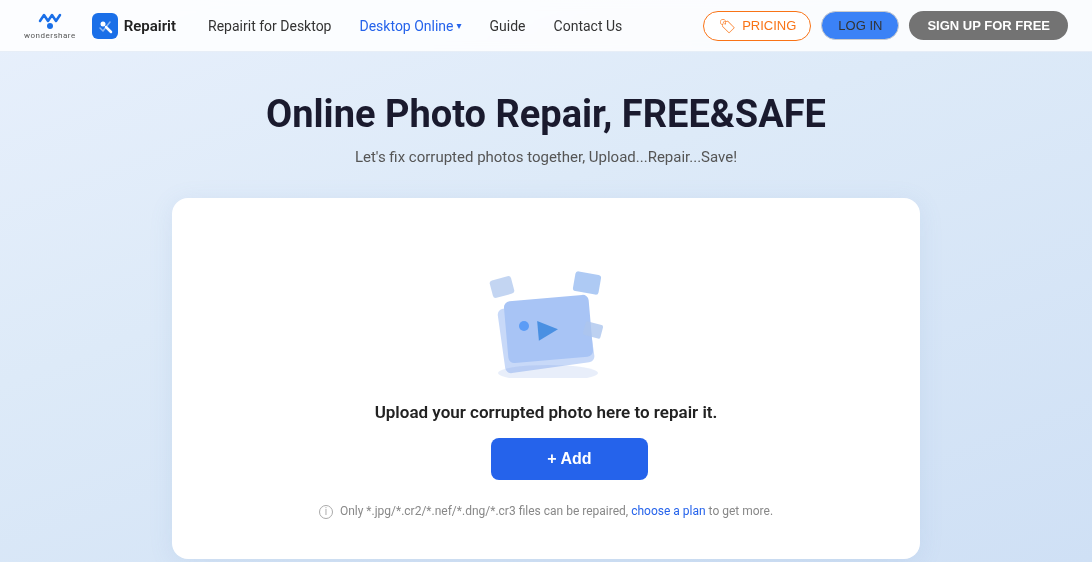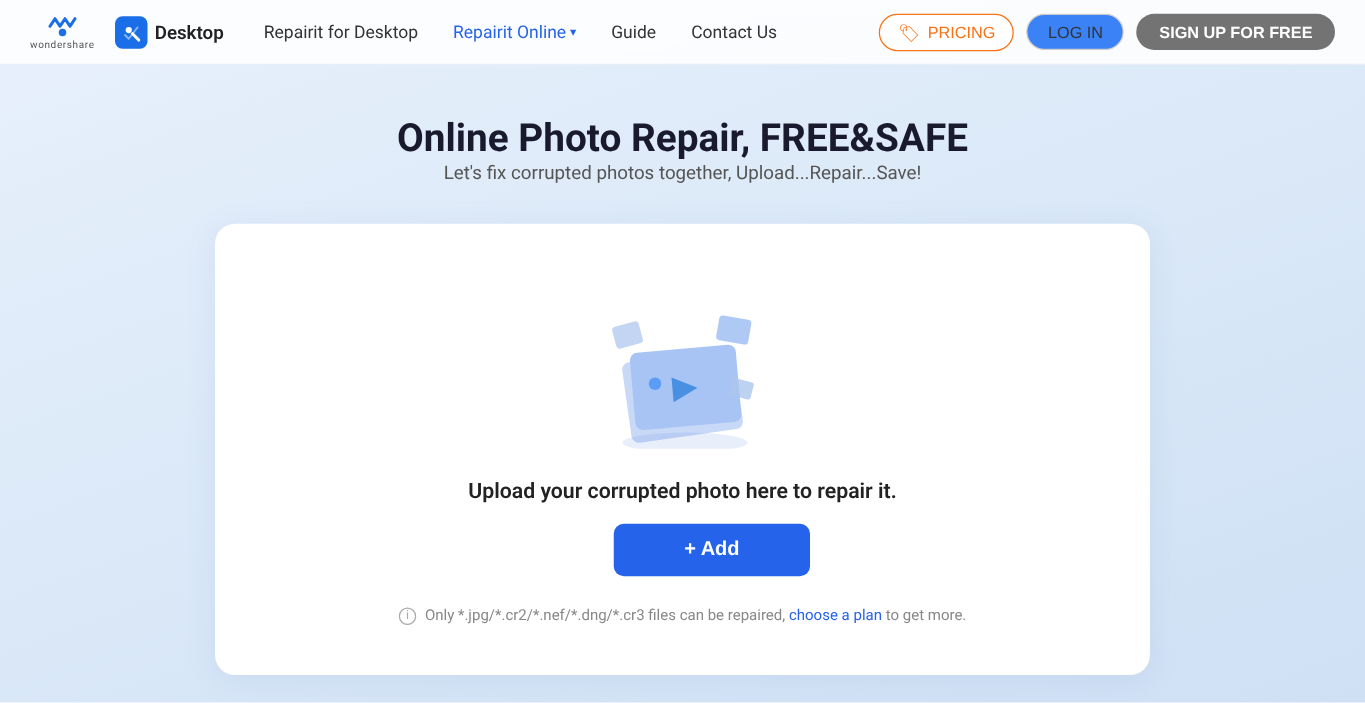--- a/index.html
+++ b/index.html
@@ -131,24 +131,24 @@
     }
 
     
     .main-content {
       display: flex;
       flex-direction: column;
       align-items: center;
       padding-top: 40px;
     }
     .page-title {
-      font-size: 31px;
+      font-size: 38px;
       font-weight: 700;
       color: #1a1a2e;
-      margin-bottom: 0;
+      margin-bottom: 12px;
       text-align: center;
     }
     .page-subtitle {
       font-size: 15px;
       color: #555;
       margin-bottom: 32px;
       text-align: left;
     }
 
     
@@ -231,28 +231,28 @@
       <span class="ws-text">wondershare</span>
     </div>
     <div class="repairit-logo">
       <div class="repairit-icon-box">
         <svg width="16" height="16" viewBox="0 0 16 16" fill="none">
           <circle cx="6" cy="6" r="2.5" fill="white"></circle>
           <path d="M9 9 L14 14" stroke="white" stroke-width="2.5" stroke-linecap="round"></path>
           <path d="M3 10 L6 13 L13 4" stroke="white" stroke-width="1.5" stroke-linecap="round" stroke-linejoin="round" opacity="0.5"></path>
         </svg>
       </div>
-      <span class="repairit-name">Desktop</span>
+      <span class="repairit-name">Repairit</span>
     </div>
   </div>
 
   <div class="nav-links">
     <span class="nav-link">Repairit for Desktop</span>
     <span class="nav-link active nav-link-dropdown">
-      <span>Repairit Online</span>
+      <span>Desktop Online</span>
       <span class="chevron-down">▾</span>
     </span>
     <span class="nav-link">Guide</span>
     <span class="nav-link">Contact Us</span>
   </div>
 
   <div class="nav-actions">
     <button class="btn-pricing">
       <span class="pricing-icon">🏷</span>
       <span>PRICING</span>

